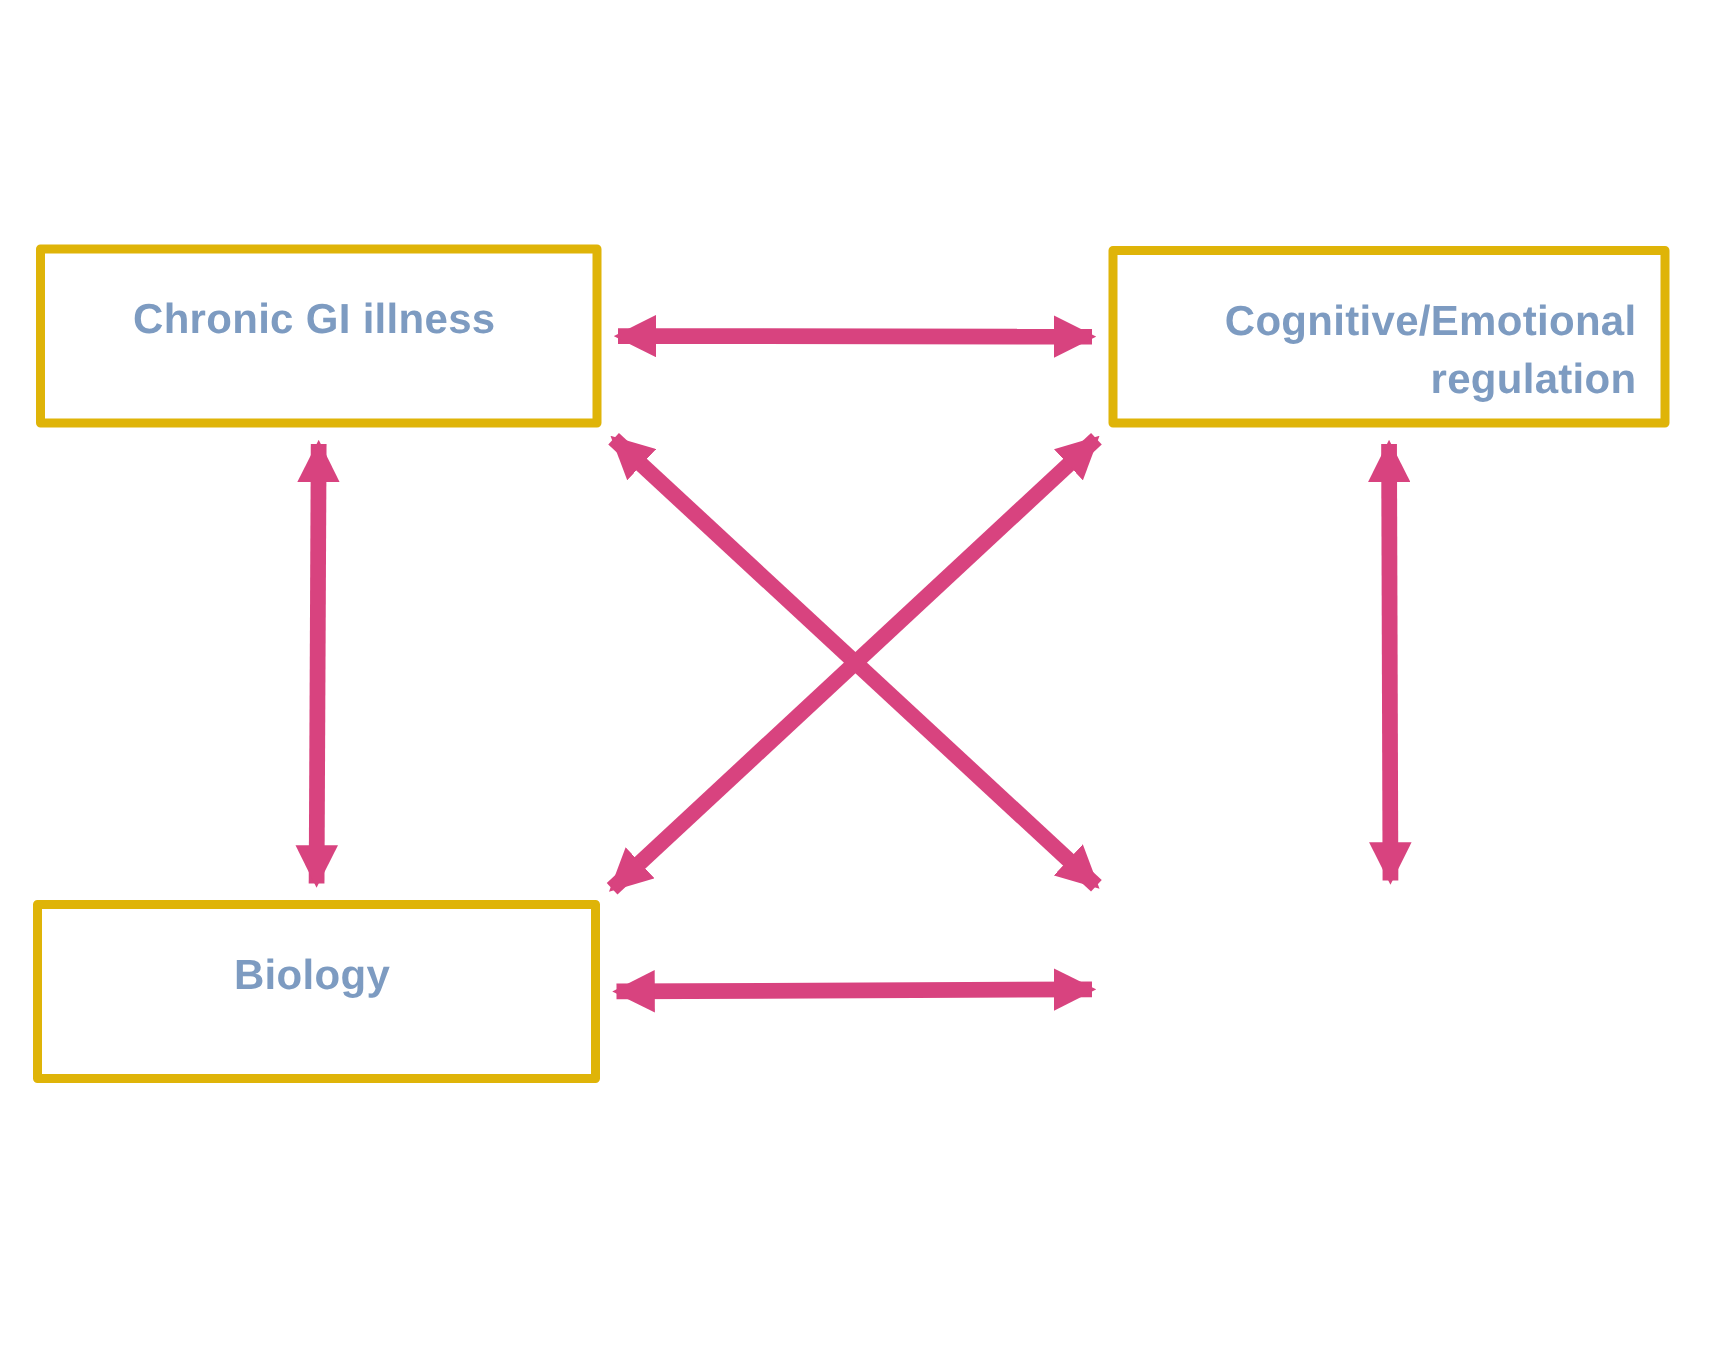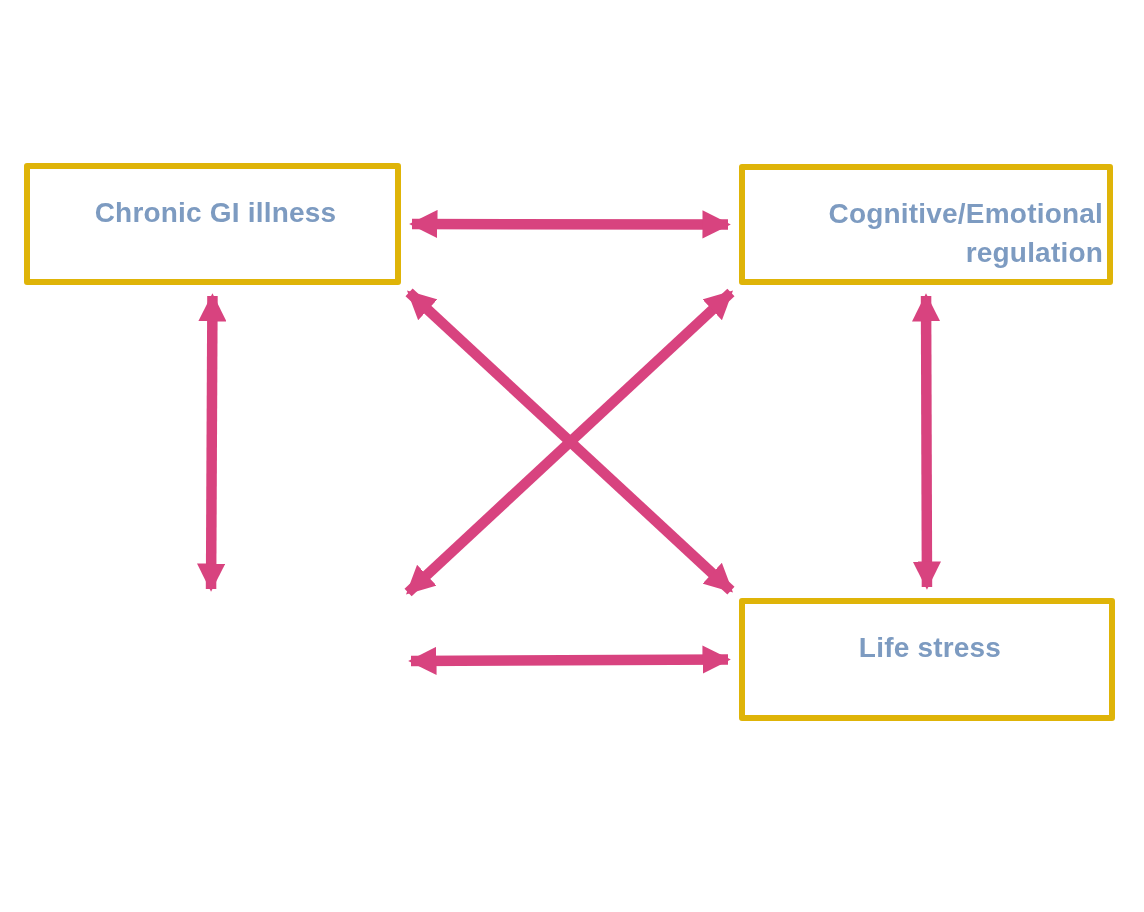--- a/index.html
+++ b/index.html
@@ -16,21 +16,21 @@
   #edge-layer line{ stroke:var(--pink); stroke-width:10.5px; }
   #edge-layer .ah{ fill:var(--pink); }
   .node{
     position:absolute;
     border:6px solid var(--gold);
     border-radius:3px;
     background:var(--bg);
     display:flex;
     justify-content:center;
     align-items:flex-start;
-    padding:24px 4px 0 10px;
+    padding:24px 16px 0 10px;
     text-align:center;
   }
   .node .label{
     font-size:28px;
     font-weight:bold;
     line-height:39px;
     color:var(--node-text);
     letter-spacing:0.2px;
   }
   #node-chronic-gi        { left:24px;  top:163px; width:377px; height:122px; }
@@ -58,18 +58,18 @@
     </svg>
 
   <div class="node" id="node-chronic-gi">
     <span class="label">Chronic GI illness</span>
   </div>
 
   <div class="node" id="node-cognitive-emotional">
     <span class="label">Cognitive/Emotional regulation</span>
   </div>
 
+  <div class="node" id="node-biology">
+    <span class="label">Biology</span>
+  </div>
 
-  <div class="node" id="node-life-stress">
-    <span class="label">Life stress</span>
-  </div>
 
 </div>
 
 </body></html>

